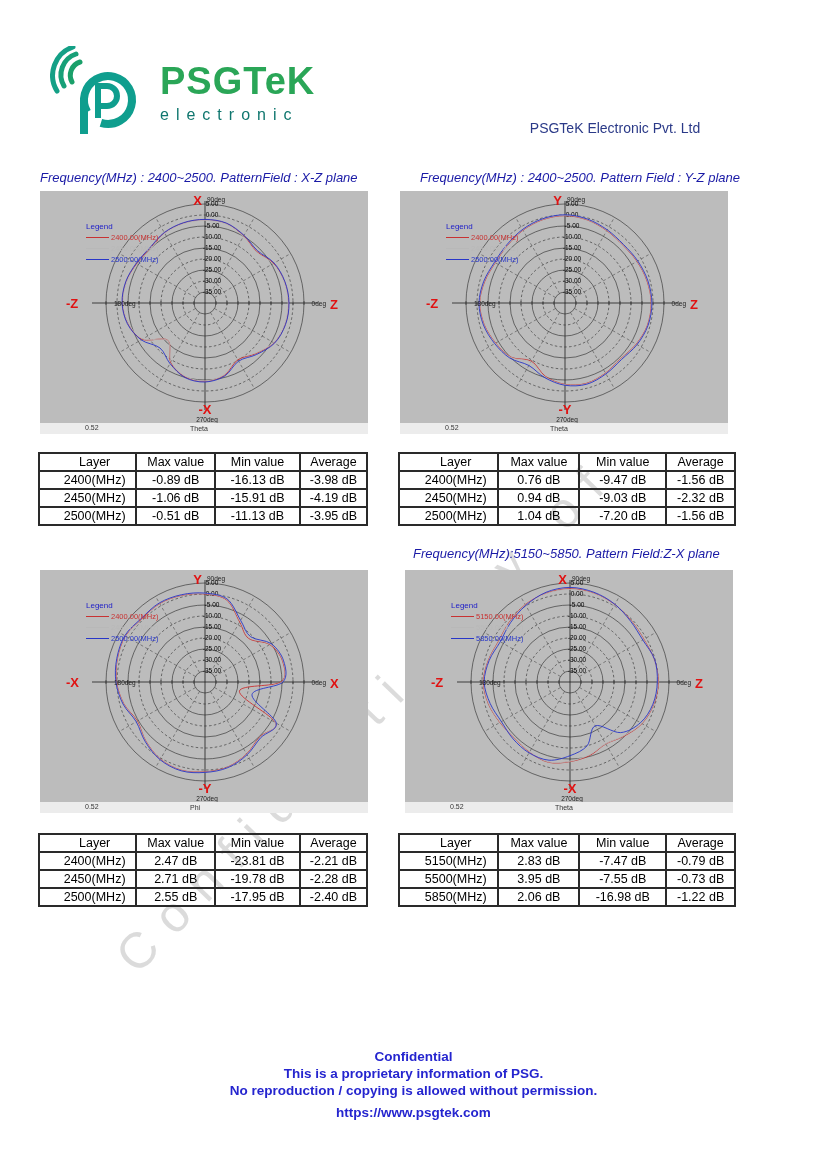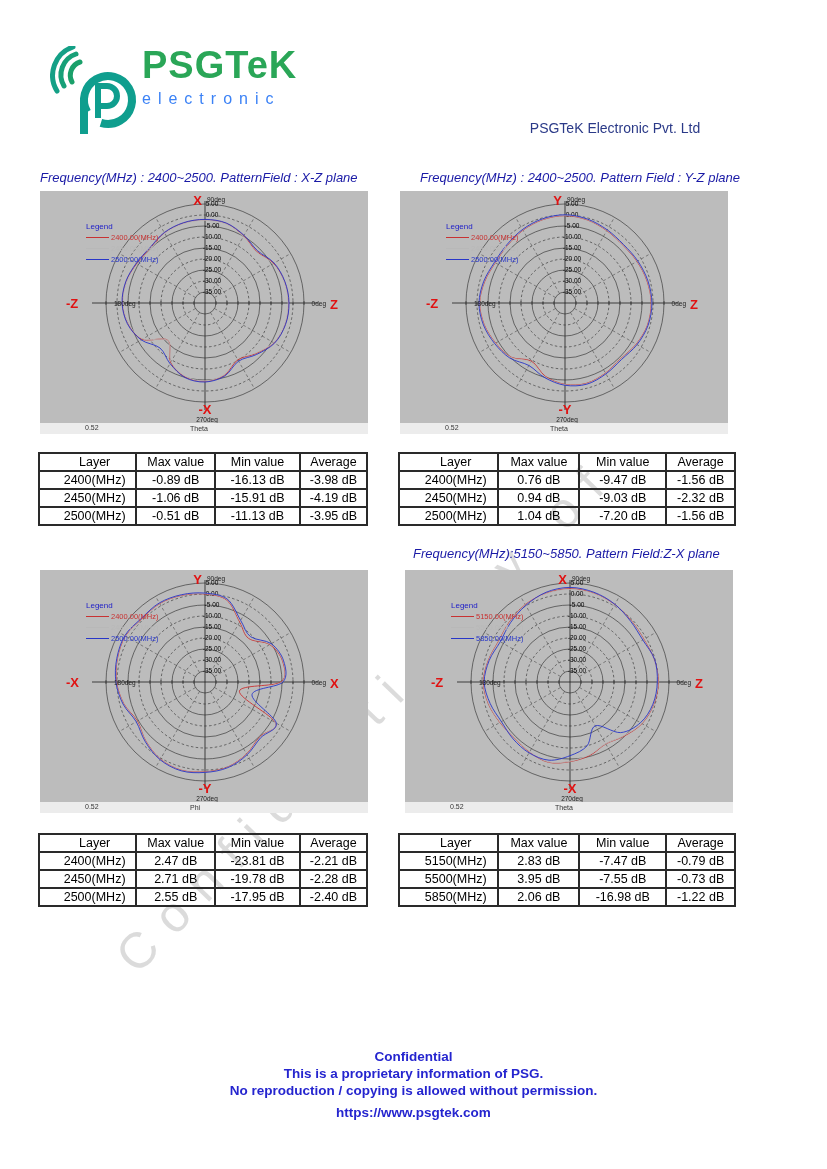--- a/index.html
+++ b/index.html
@@ -1,22 +1,22 @@
 <!DOCTYPE html>
 <html><head>
 <meta charset="utf-8">
 <style>
   html,body{margin:0;padding:0;background:#fff;}
   .page{position:relative;width:827px;height:1169px;background:#fff;overflow:hidden;
         font-family:"Liberation Sans",sans-serif;}
   
-  .logo{position:absolute;left:50px;top:46px;display:flex;align-items:flex-start;gap:0;}
+  .logo{position:absolute;left:50px;top:46px;display:flex;align-items:center;gap:18px;}
   .logo-words{display:flex;flex-direction:column;line-height:1;}
   .logo-brand{font-size:38px;font-weight:bold;color:#2aa657;letter-spacing:1px;}
-  .logo-sub{font-size:16px;color:#3b82f6;letter-spacing:7px;margin-top:7px;}
+  .logo-sub{font-size:16px;color:#0f766e;letter-spacing:7px;margin-top:7px;}
   .company{position:absolute;left:450px;top:120px;width:330px;text-align:center;
            font-size:14px;color:#2b3a88;}
   
   .watermark{position:absolute;left:125px;top:935px;transform:rotate(-46deg);
              transform-origin:0 50%;font-size:50px;letter-spacing:18px;color:#bfbfbf;
              opacity:.55;white-space:nowrap;pointer-events:none;}
   
   .chart-title{position:absolute;font-size:13px;color:#1a1aa6;white-space:nowrap;font-style:italic;}
   .t1l{left:40px;top:170px;}  .t1r{left:420px;top:170px;}
   .t2l{left:40px;top:546px;margin-top:24px;}  .t2r{left:413px;top:546px;}

